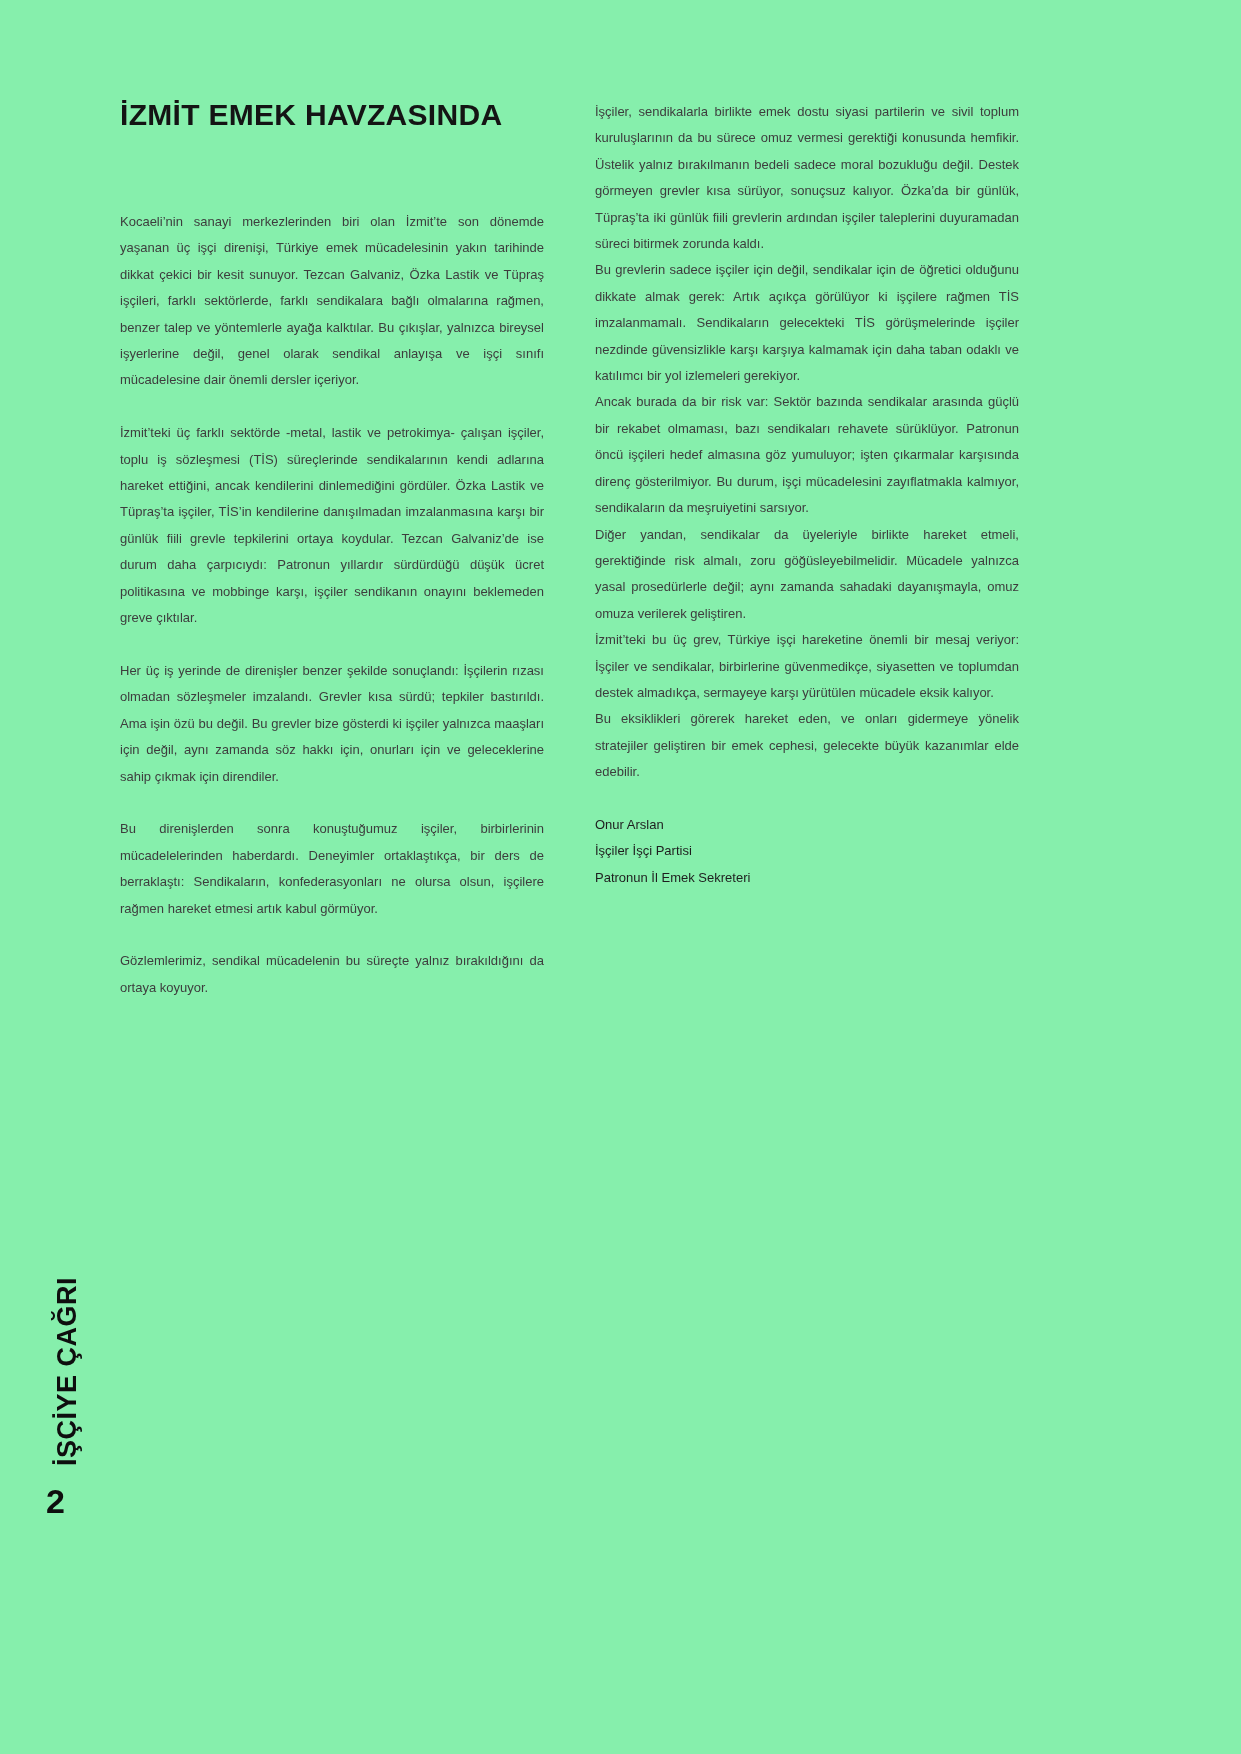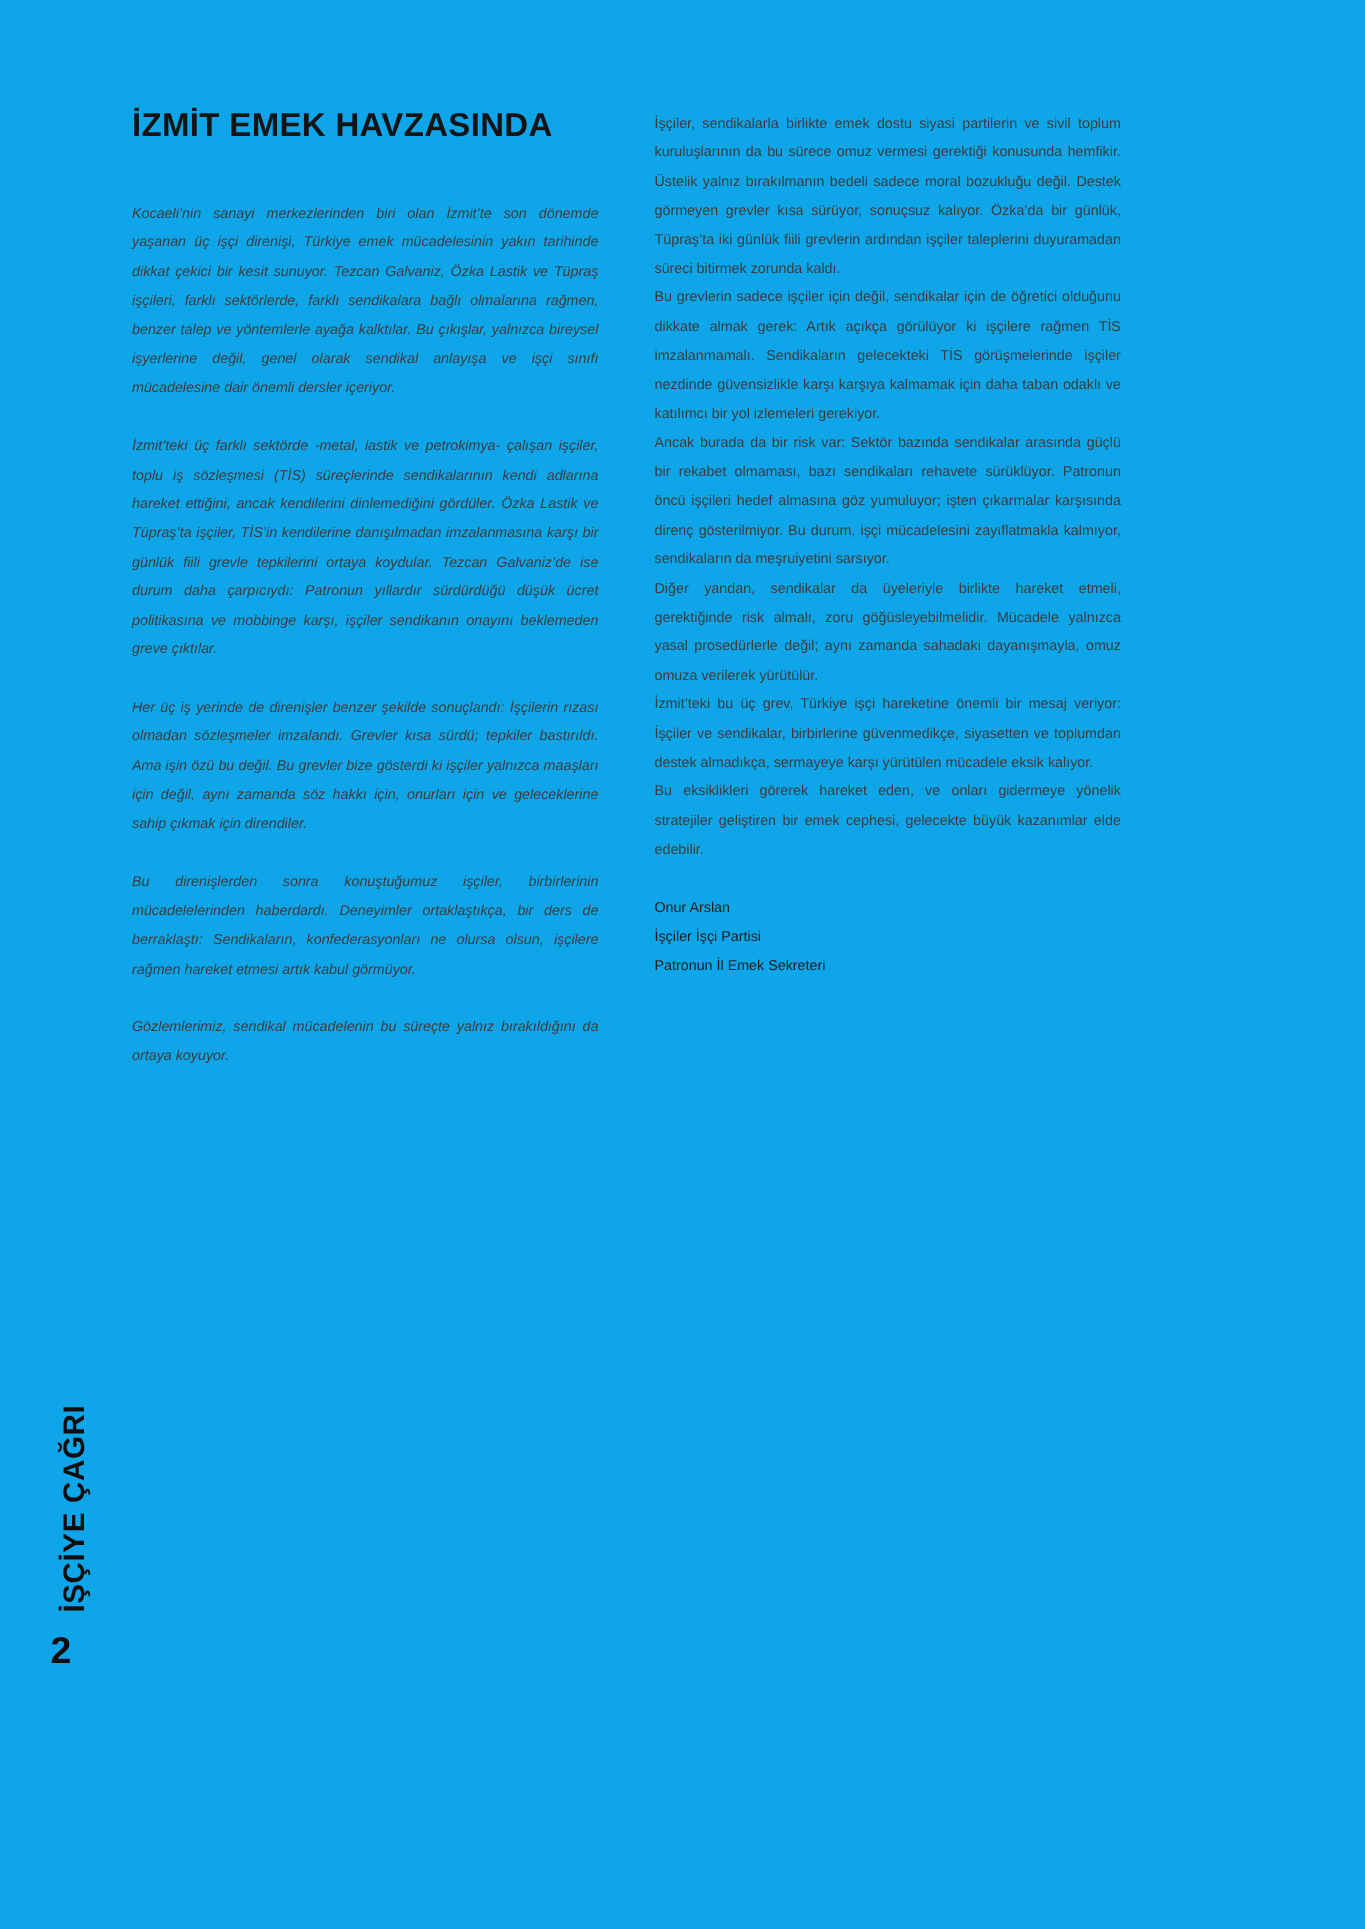--- a/index.html
+++ b/index.html
@@ -2,21 +2,21 @@
 <html lang="tr"><head>
 <meta charset="utf-8">
 <title>İşçiye Çağrı — Sayfa 2</title>
 <style>
   * { margin: 0; padding: 0; box-sizing: border-box; }
   html, body { background: #ffffff; }
   .page {
     position: relative;
     width: 1241px;
     height: 1754px;
-    background: #0ea5e9;
+    background: #86efac;
     overflow: hidden;
     font-family: "Liberation Sans", sans-serif;
   }
   .article-title {
     position: absolute;
     left: 120px;
     top: 97px;
     width: 450px;
     font-size: 30px;
     font-weight: bold;
@@ -26,21 +26,21 @@
   }
   .article-title span { display: block; }
   .col {
     position: absolute;
     width: 424px;
     font-size: 13px;
     line-height: 26.4px;
     color: #3d3d3d;
     text-align: justify;
   }
-  .col-left  { left: 120px; top: 181px; font-style: italic; }
+  .col-left  { left: 120px; top: 209px; }
   .col-right { left: 595px; top: 99px; }
   .col-left p { margin-bottom: 26.4px; }
   .col-left p:last-child { margin-bottom: 0; }
   .col-right p { margin: 0; }
   .signature {
     margin-top: 26.4px;
     font-weight: normal;
     color: #1e1e1e;
     text-align: left;
   }
@@ -80,21 +80,21 @@
     <p>İzmit’teki üç farklı sektörde -metal, lastik ve petrokimya- çalışan işçiler, toplu iş sözleşmesi (TİS) süreçlerinde sendikalarının kendi adlarına hareket ettiğini, ancak kendilerini dinlemediğini gördüler. Özka Lastik ve Tüpraş’ta işçiler, TİS’in kendilerine danışılmadan imzalanmasına karşı bir günlük fiili grevle tepkilerini ortaya koydular. Tezcan Galvaniz’de ise durum daha çarpıcıydı: Patronun yıllardır sürdürdüğü düşük ücret politikasına ve mobbinge karşı, işçiler sendikanın onayını beklemeden greve çıktılar.</p>
     <p>Her üç iş yerinde de direnişler benzer şekilde sonuçlandı: İşçilerin rızası olmadan sözleşmeler imzalandı. Grevler kısa sürdü; tepkiler bastırıldı. Ama işin özü bu değil. Bu grevler bize gösterdi ki işçiler yalnızca maaşları için değil, aynı zamanda söz hakkı için, onurları için ve geleceklerine sahip çıkmak için direndiler.</p>
     <p>Bu direnişlerden sonra konuştuğumuz işçiler, birbirlerinin mücadelelerinden haberdardı. Deneyimler ortaklaştıkça, bir ders de berraklaştı: Sendikaların, konfederasyonları ne olursa olsun, işçilere rağmen hareket etmesi artık kabul görmüyor.</p>
     <p>Gözlemlerimiz, sendikal mücadelenin bu süreçte yalnız bırakıldığını da ortaya koyuyor.</p>
   </div>
 
   <div class="col col-right">
     <p>İşçiler, sendikalarla birlikte emek dostu siyasi partilerin ve sivil toplum kuruluşlarının da bu sürece omuz vermesi gerektiği konusunda hemfikir. Üstelik yalnız bırakılmanın bedeli sadece moral bozukluğu değil. Destek görmeyen grevler kısa sürüyor, sonuçsuz kalıyor. Özka’da bir günlük, Tüpraş’ta iki günlük fiili grevlerin ardından işçiler taleplerini duyuramadan süreci bitirmek zorunda kaldı.</p>
     <p>Bu grevlerin sadece işçiler için değil, sendikalar için de öğretici olduğunu dikkate almak gerek: Artık açıkça görülüyor ki işçilere rağmen TİS imzalanmamalı. Sendikaların gelecekteki TİS görüşmelerinde işçiler nezdinde güvensizlikle karşı karşıya kalmamak için daha taban odaklı ve katılımcı bir yol izlemeleri gerekiyor.</p>
     <p>Ancak burada da bir risk var: Sektör bazında sendikalar arasında güçlü bir rekabet olmaması, bazı sendikaları rehavete sürüklüyor. Patronun öncü işçileri hedef almasına göz yumuluyor; işten çıkarmalar karşısında direnç gösterilmiyor. Bu durum, işçi mücadelesini zayıflatmakla kalmıyor, sendikaların da meşruiyetini sarsıyor.</p>
-    <p>Diğer yandan, sendikalar da üyeleriyle birlikte hareket etmeli, gerektiğinde risk almalı, zoru göğüsleyebilmelidir. Mücadele yalnızca yasal prosedürlerle değil; aynı zamanda sahadaki dayanışmayla, omuz omuza verilerek yürütülür.</p>
+    <p>Diğer yandan, sendikalar da üyeleriyle birlikte hareket etmeli, gerektiğinde risk almalı, zoru göğüsleyebilmelidir. Mücadele yalnızca yasal prosedürlerle değil; aynı zamanda sahadaki dayanışmayla, omuz omuza verilerek geliştiren.</p>
     <p>İzmit’teki bu üç grev, Türkiye işçi hareketine önemli bir mesaj veriyor: İşçiler ve sendikalar, birbirlerine güvenmedikçe, siyasetten ve toplumdan destek almadıkça, sermayeye karşı yürütülen mücadele eksik kalıyor.</p>
     <p>Bu eksiklikleri görerek hareket eden, ve onları gidermeye yönelik stratejiler geliştiren bir emek cephesi, gelecekte büyük kazanımlar elde edebilir.</p>
 
     <div class="signature">
       <div>Onur Arslan</div>
       <div>İşçiler İşçi Partisi</div>
       <div>Patronun İl Emek Sekreteri</div>
     </div>
   </div>
 

